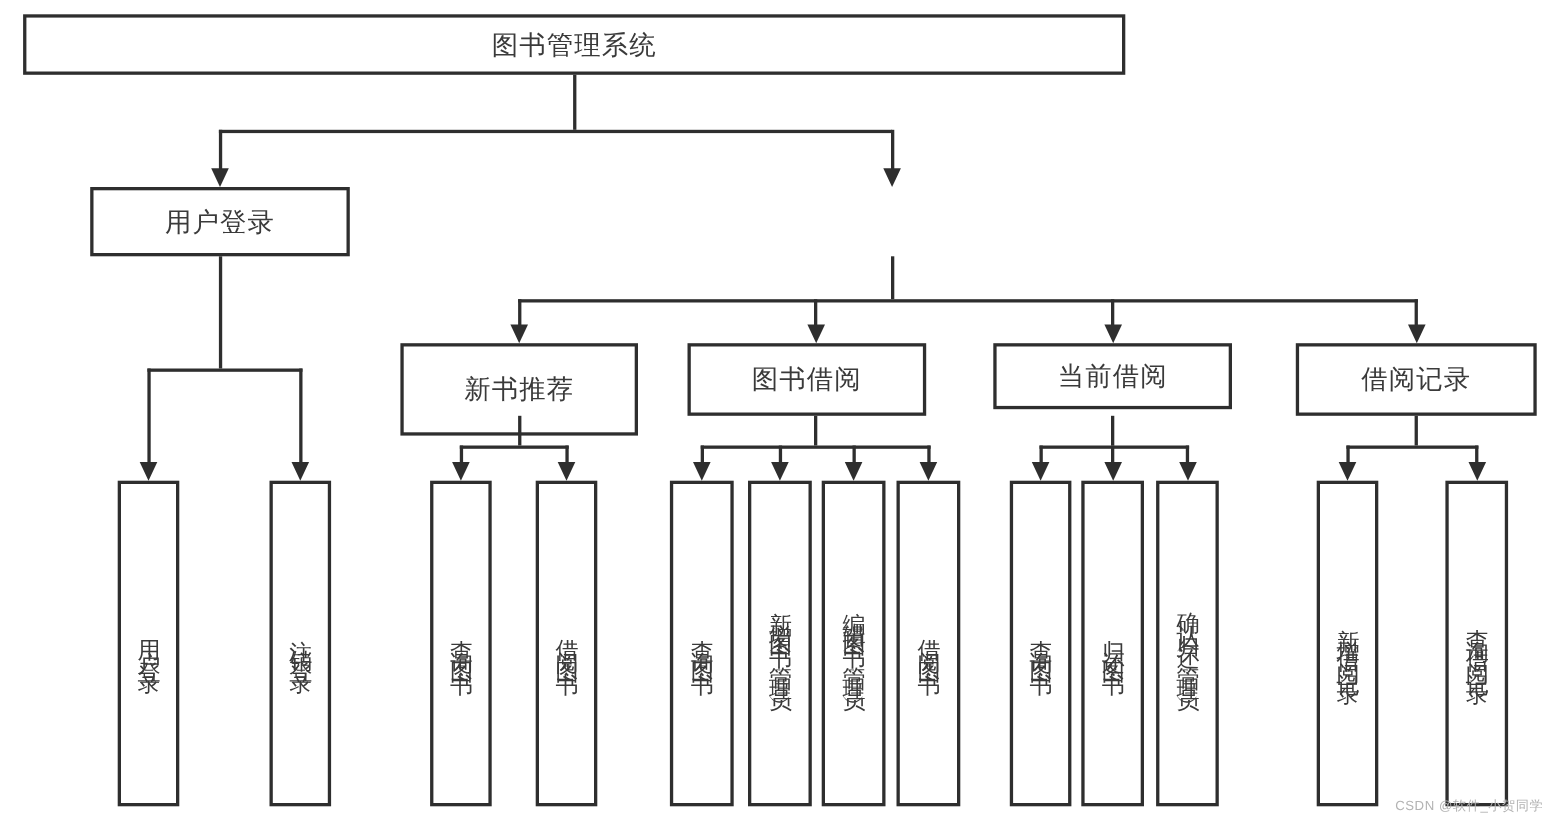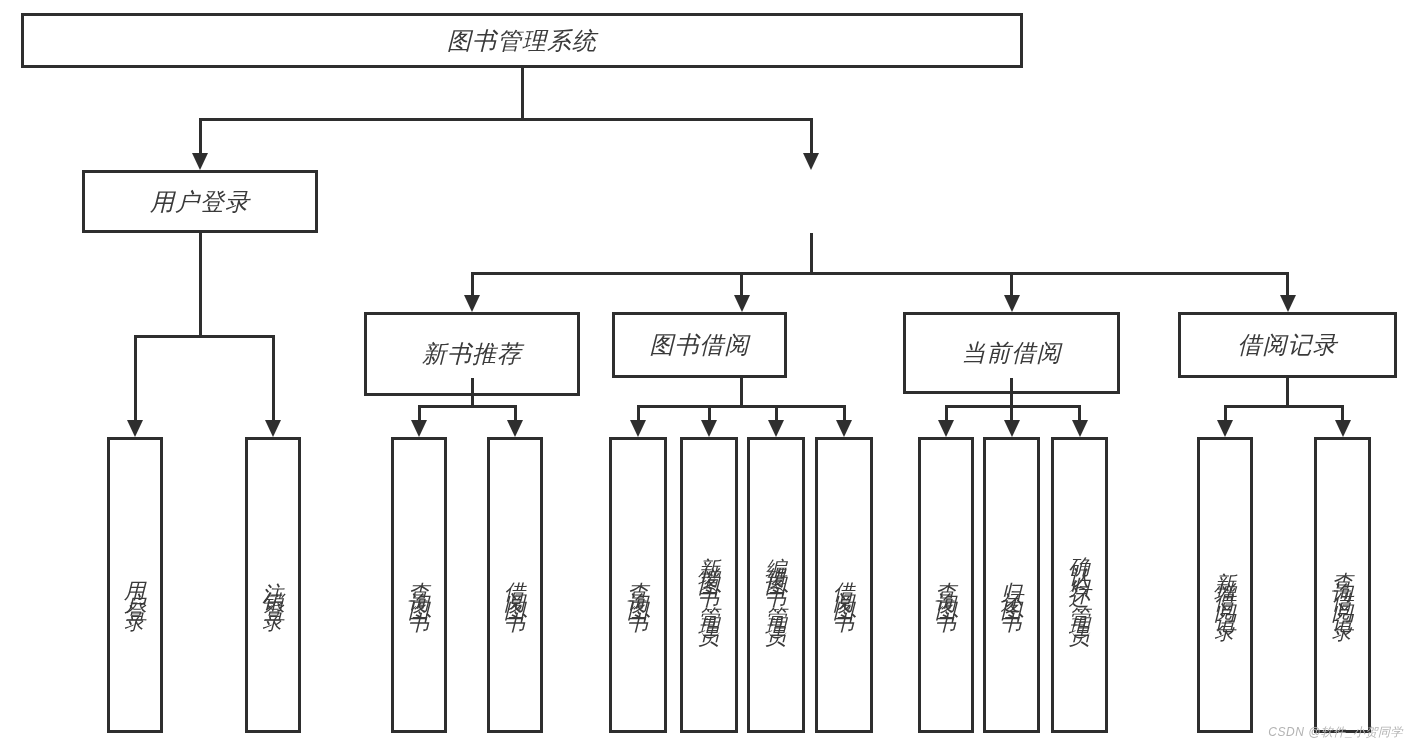--- a/index.html
+++ b/index.html
@@ -8,21 +8,20 @@
     --wm:#b3b3b3;
     --bg:#ffffff;
   }
   html,body{margin:0;padding:0;background:var(--bg);}
   body{font-family:"Liberation Sans","DejaVu Sans",sans-serif;}
   .canvas{
     position:relative;
     width:1405px;height:747px;
     background:var(--bg);
     overflow:hidden;
-    font-style:italic;
   }
   .box{
     position:absolute;
     box-sizing:border-box;
     border:3px solid var(--line);
     background:#fff;
     display:flex;align-items:center;justify-content:center;
     color:var(--text);
   }
   .box.h span{
@@ -66,24 +65,24 @@
     <span>图书管理系统</span>
   </div>
 
   <div class="box h" style="left:82px;top:170px;width:236px;height:63px">
     <span>用户登录</span>
   </div>
 
   <div class="box h" style="left:364px;top:312px;width:216px;height:84px">
     <span>新书推荐</span>
   </div>
-  <div class="box h" style="left:612px;top:312px;width:175px;height:66px">
+  <div class="box h" style="left:625px;top:312px;width:217px;height:66px">
     <span>图书借阅</span>
   </div>
-  <div class="box h" style="left:903px;top:312px;width:217px;height:82px">
+  <div class="box h" style="left:903px;top:312px;width:217px;height:60px">
     <span>当前借阅</span>
   </div>
   <div class="box h" style="left:1178px;top:312px;width:219px;height:66px">
     <span>借阅记录</span>
   </div>
 
   <div class="box v" style="left:107px;top:437px;width:56px;height:296px">
     <span>用户登录</span>
   </div>
   <div class="box v" style="left:245px;top:437px;width:56px;height:296px">

